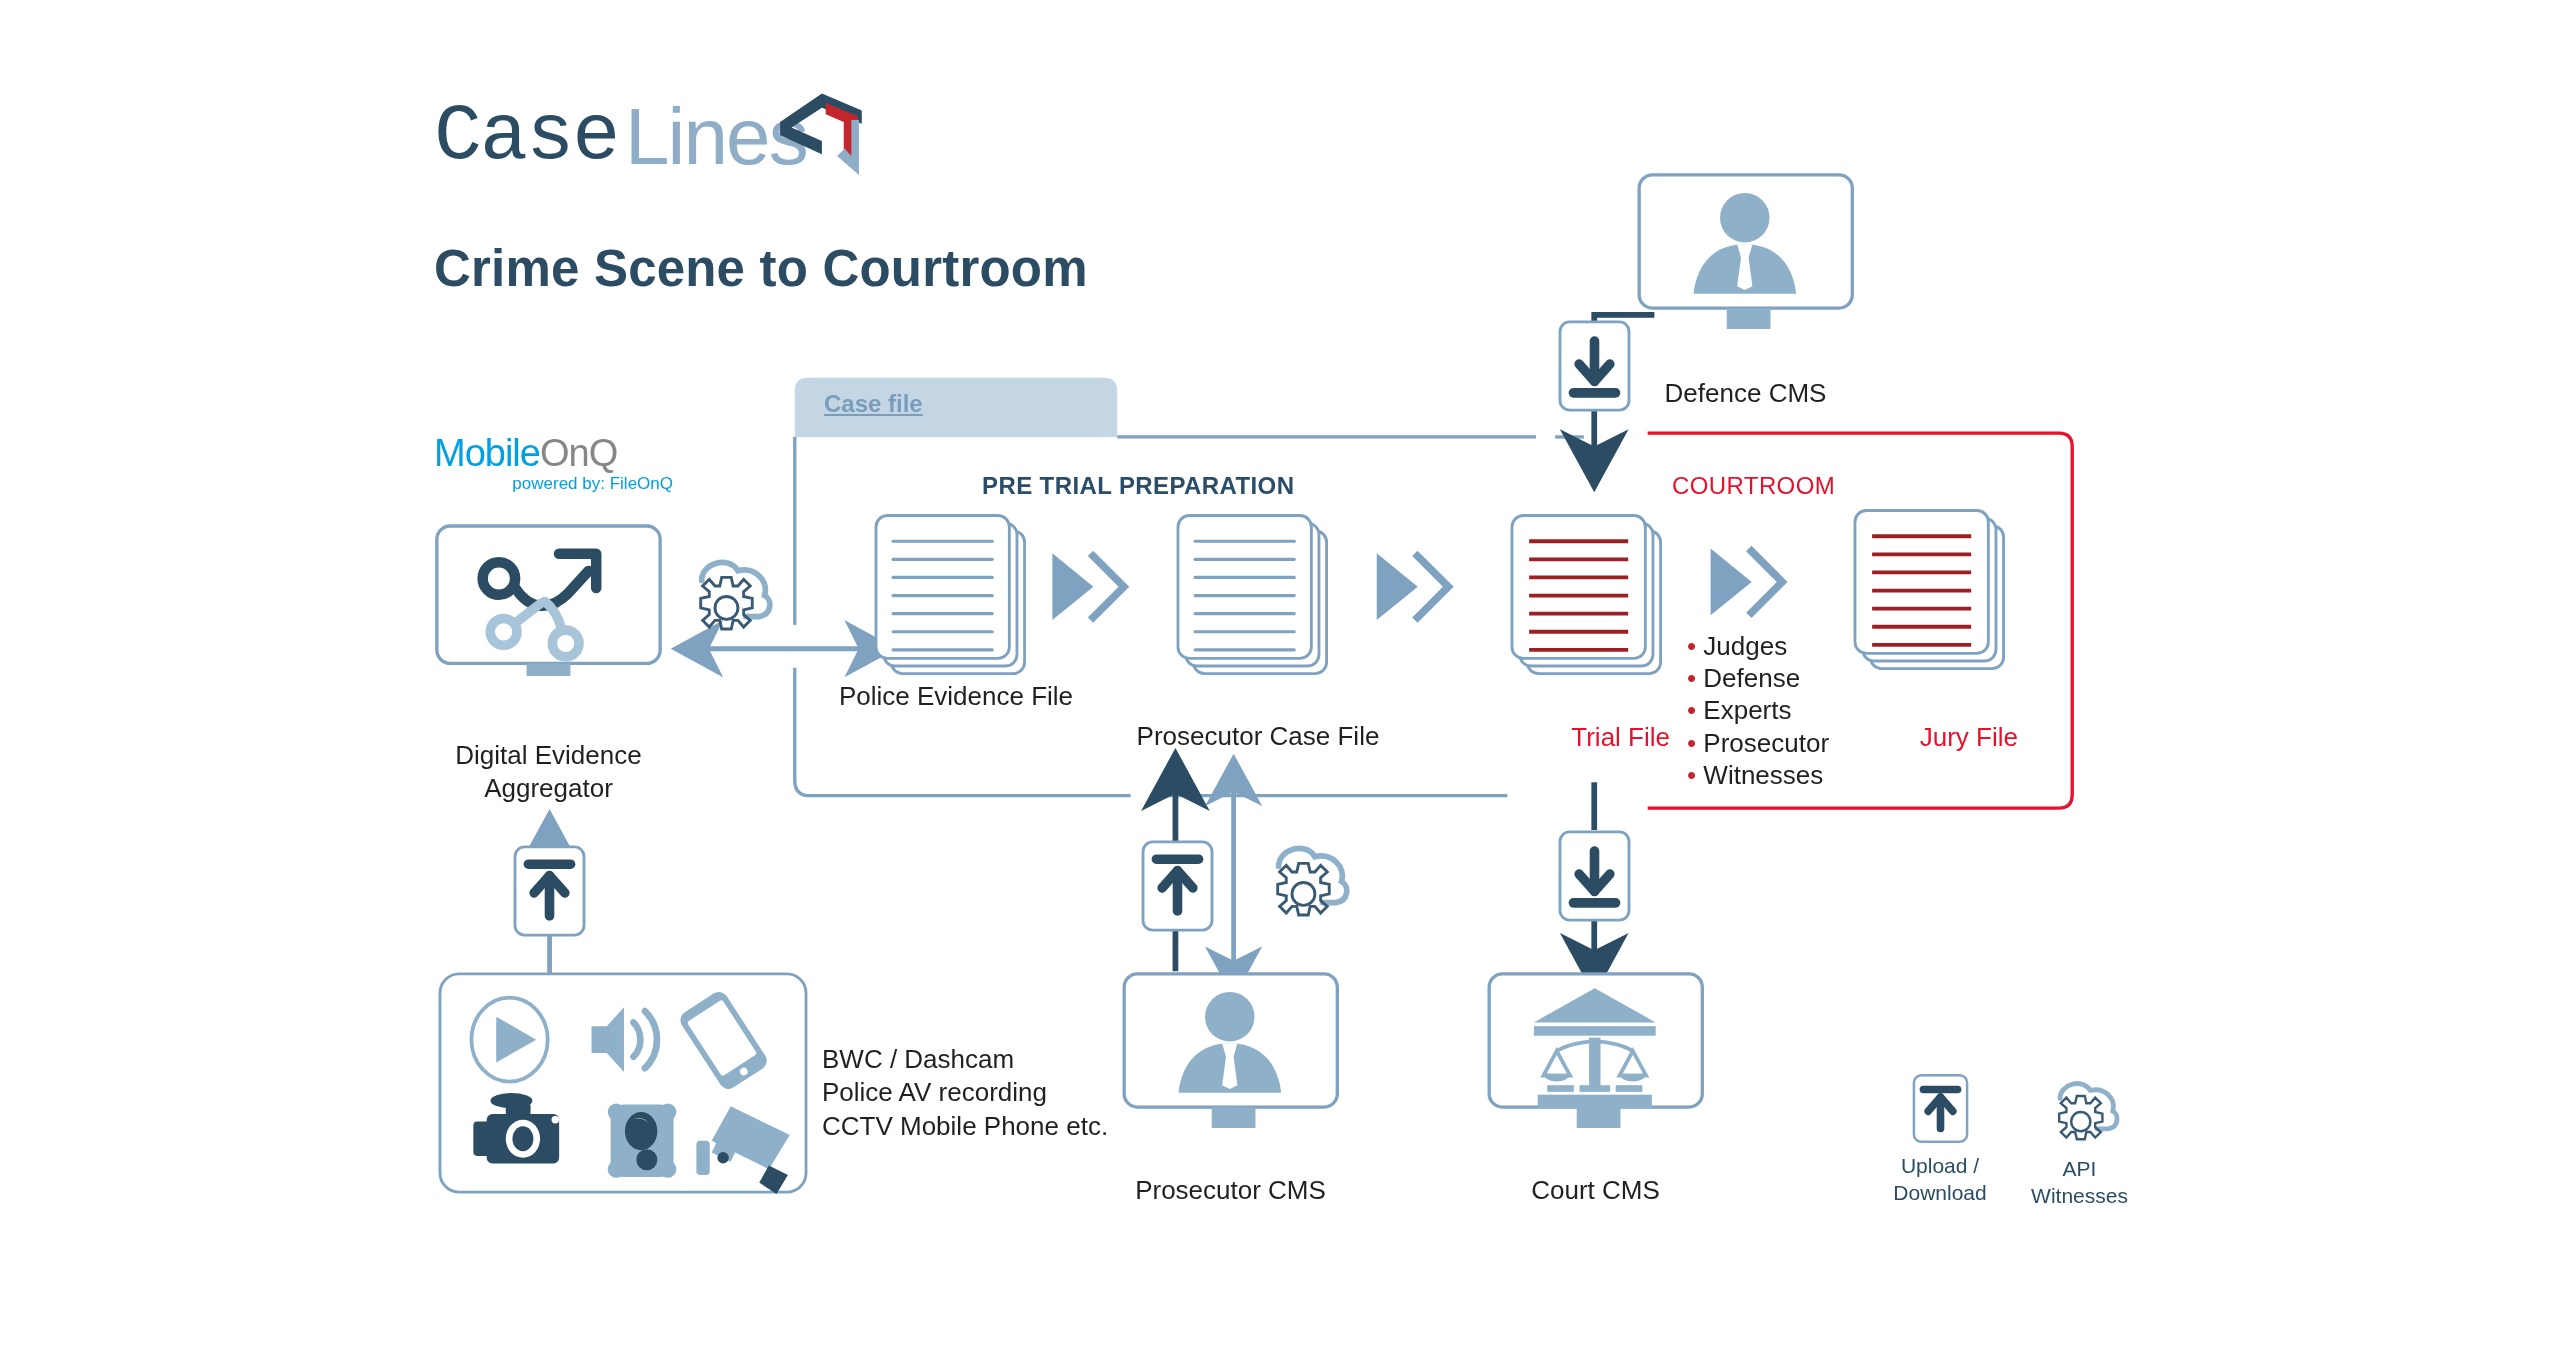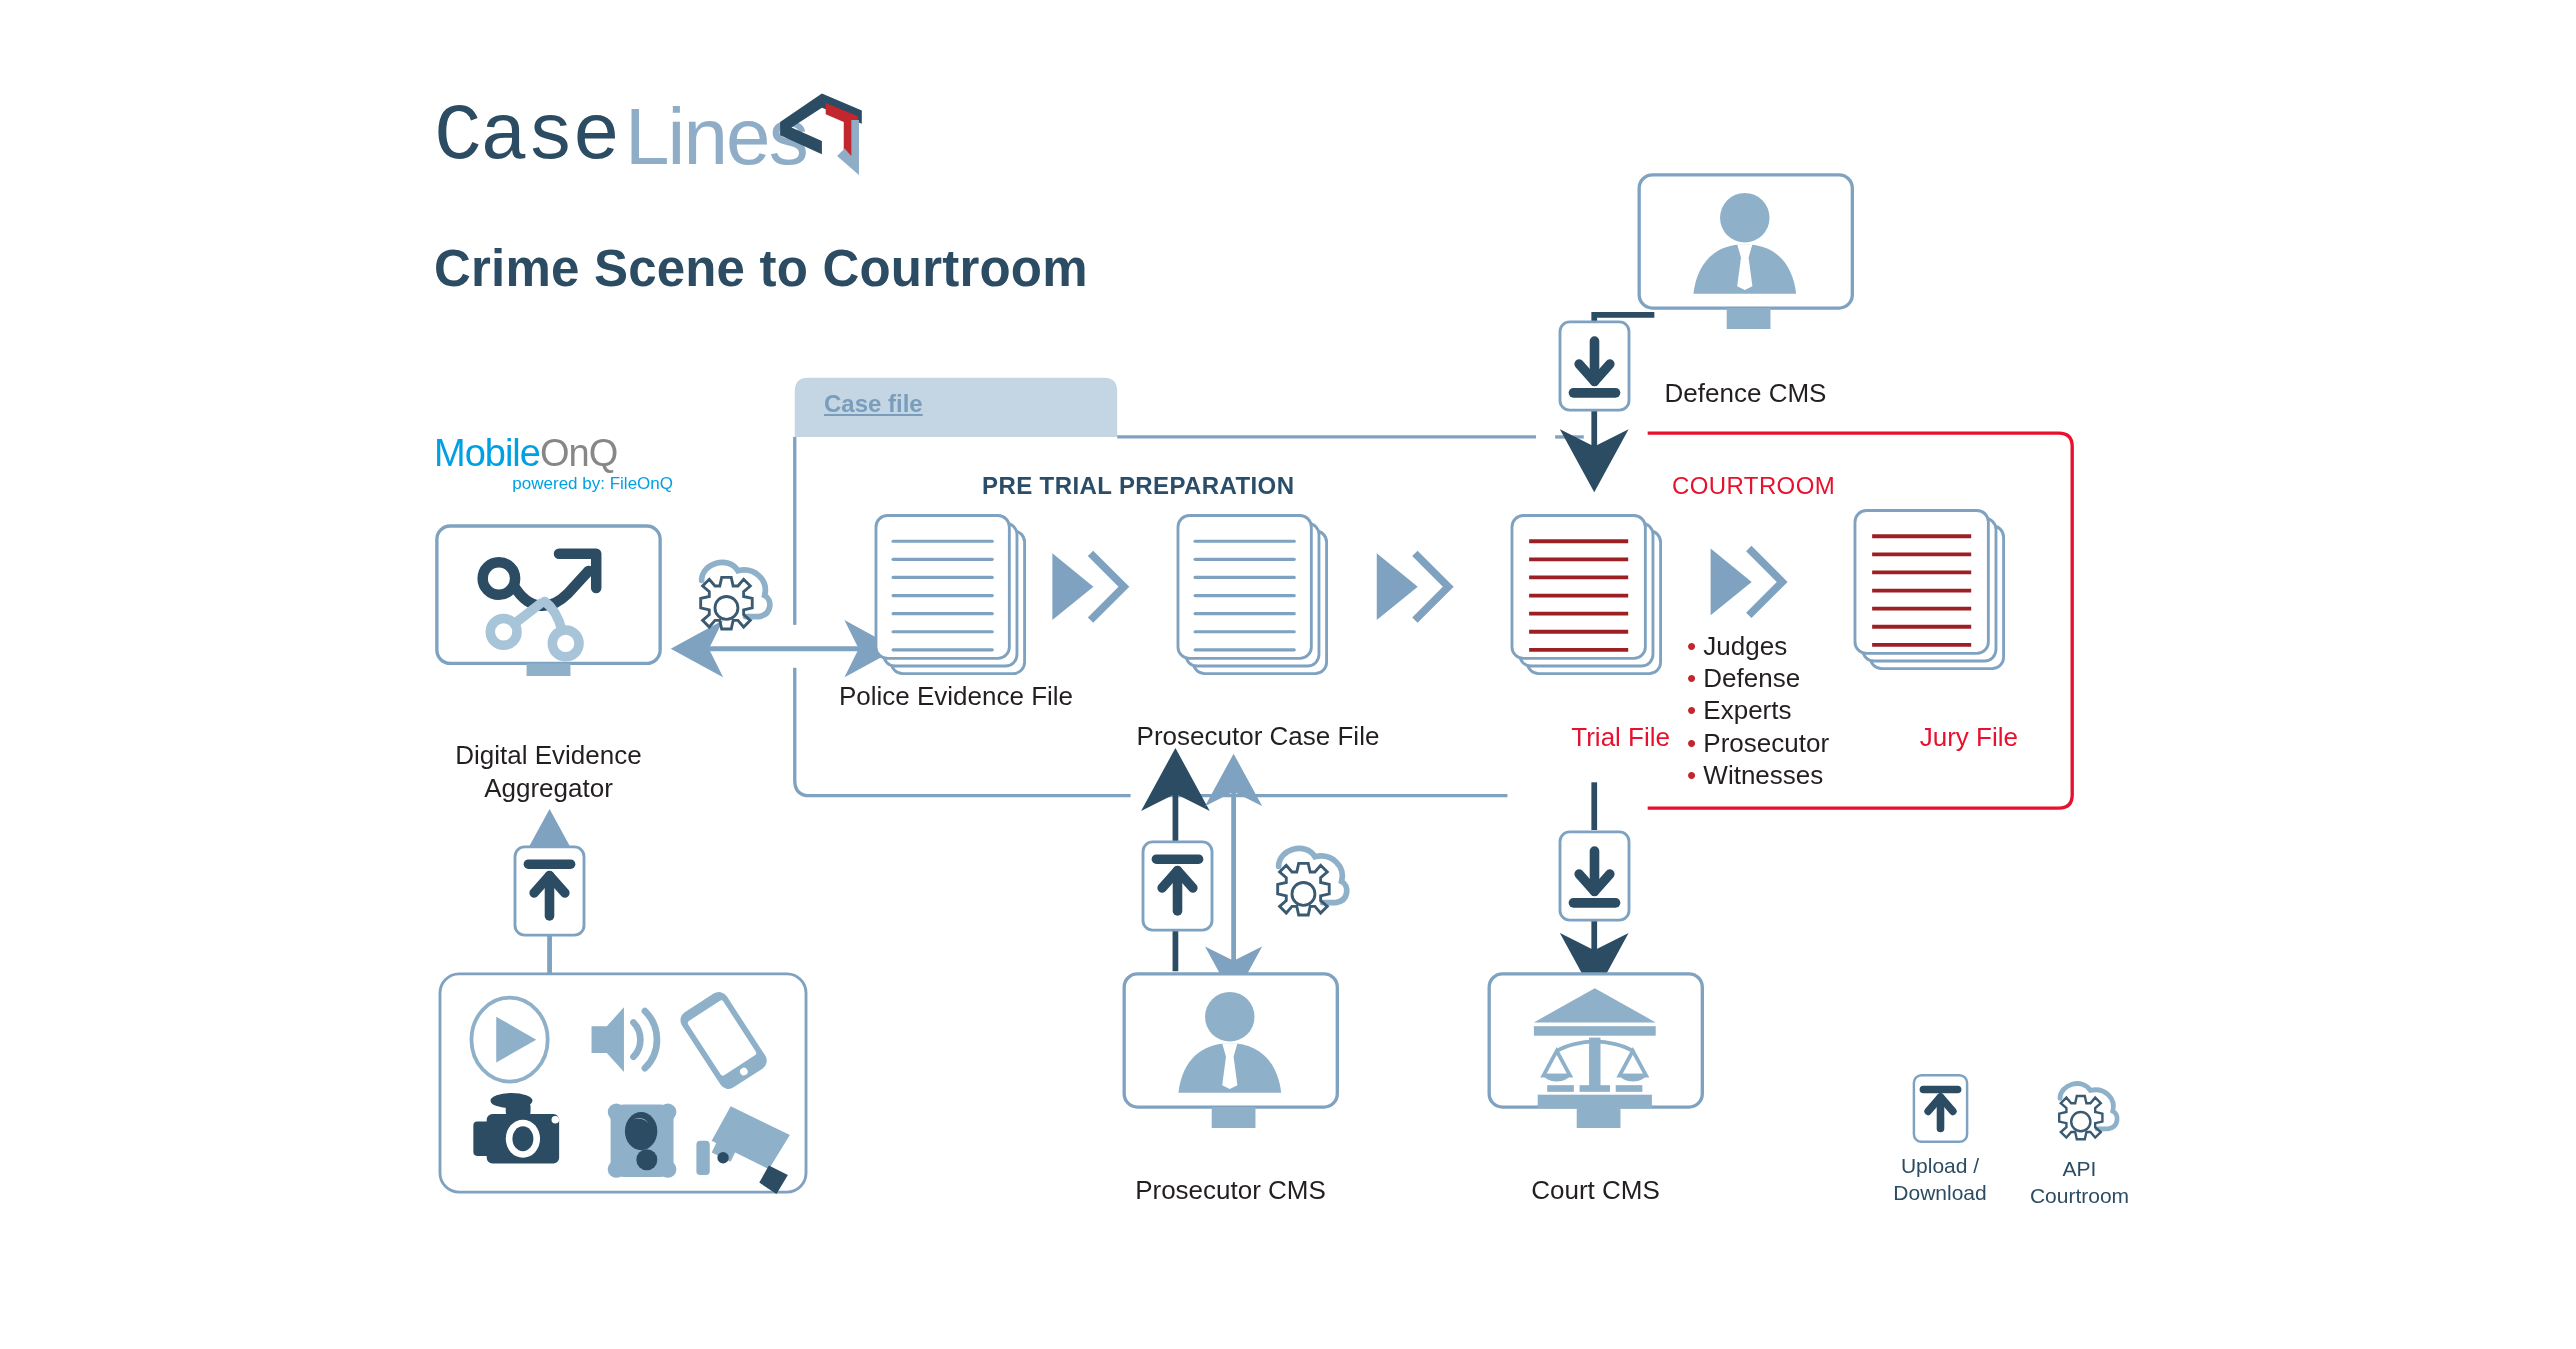--- a/index.html
+++ b/index.html
@@ -388,20 +388,23 @@
       <g fill="#8fb0c9">
         <path d="M308,142 L370,172 L348,208 L288,178 Z"></path>
         <path d="M348,204 L368,214 L356,234 L338,222 Z" fill="#2b4c63"></path>
         <rect x="290" y="182" width="22" height="14" transform="rotate(26 301 189)"></rect>
         <rect x="272" y="178" width="14" height="36" rx="4"></rect>
         <circle cx="300" cy="196" r="6" fill="#2b4c63"></circle>
       </g>
     </svg>
   </div>
 
+  <div class="abs srcnote" style="left:822px;top:1043px;">BWC / Dashcam
+Police AV recording
+CCTV Mobile Phone etc.</div>
 
   <div class="abs" style="left:1878px;top:1073px;width:124px;">
     <svg width="57" height="71" style="display:block;margin:0 auto;" viewBox="0 0 60 74">
       <rect x="2" y="2" width="56" height="70" rx="8" fill="#fff" stroke="#7fa2c0" stroke-width="2.6"></rect>
       <g fill="none" stroke="#2b4c63" stroke-width="8" stroke-linecap="round">
         <line x1="30" y1="58" x2="30" y2="26"></line>
         <line x1="17" y1="40" x2="30" y2="25"></line>
         <line x1="43" y1="40" x2="30" y2="25"></line>
         <line x1="12" y1="17" x2="48" y2="17"></line>
       </g>
@@ -412,17 +415,17 @@
 
   <div class="abs" style="left:2008px;top:1067px;width:143px;">
     <svg width="88" height="82" viewBox="0 0 110 100" style="display:block;margin:0 auto;">
       <path d="M30,38 C30,20 58,12 68,28 C86,24 100,38 96,54 C104,58 104,74 90,76 L76,76" fill="none" stroke="#8fb0c9" stroke-width="6" stroke-linecap="round"></path>
       <g fill="none" stroke="#3a5a72" stroke-width="3">
         <path d="M44,44 l5,0 l2,-9 l10,0 l2,9 l5,0 l6,-7 l7,7 l-7,6 l0,5 l9,2 l0,10 l-9,2 l0,5 l7,6 l-7,7 l-6,-7 l-5,0 l-2,9 l-10,0 l-2,-9 l-5,0 l-6,7 l-7,-7 l7,-6 l0,-5 l-9,-2 l0,-10 l9,-2 l0,-5 l-7,-6 l7,-7 z"></path>
         <circle cx="56" cy="67" r="12"></circle>
       </g>
     </svg>
     <div class="legend-label" style="margin-top:5.7px;">API
-Courtroom</div>
+Witnesses</div>
   </div>
 
 </div>
 
 
 </body></html>

